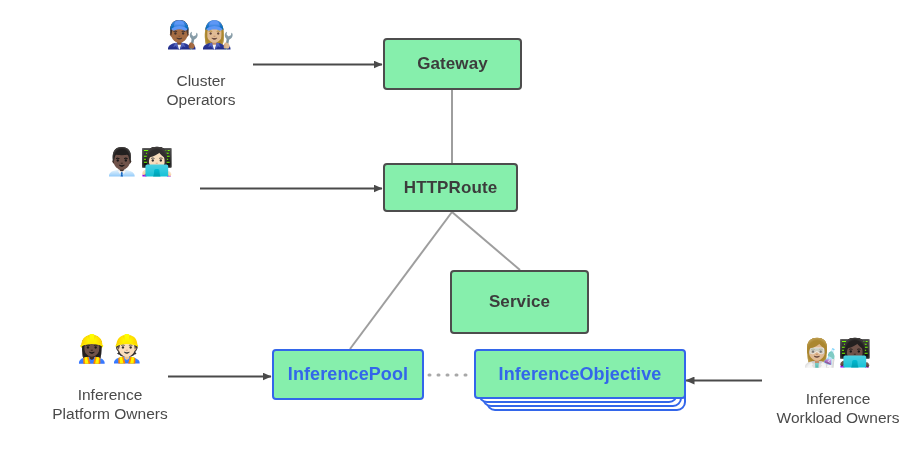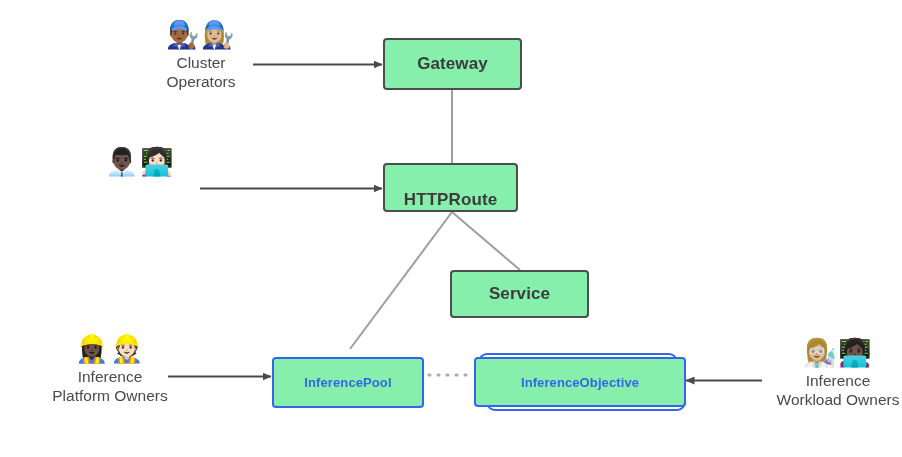--- a/index.html
+++ b/index.html
@@ -37,22 +37,21 @@
     letter-spacing: 0.1px;
   }
   .node.gray {
     border: 2.2px solid #4d4d4d;
     color: #3c3c3c;
     font-size: 17px;
   }
   .node.blue {
     border: 2.4px solid #3366ea;
     color: #3366ea;
-    font-size: 13px;
-    margin-top: 8px;
+    font-size: 18px;
   }
   .stack-layer {
     position: absolute;
     box-sizing: border-box;
     background: #ffffff;
     border: 2.4px solid #3366ea;
     border-radius: 9px;
   }
   .actor {
     position: absolute;
@@ -62,21 +61,21 @@
     width: 210px;
     text-align: center;
   }
   .actor-emojis {
     font-size: 27px;
     line-height: 30px;
     letter-spacing: 1px;
     white-space: nowrap;
   }
   .actor-label {
-    margin-top: 3px;
+    margin-top: 21px;
     font-size: 15.5px;
     line-height: 19px;
     color: #4a4a4a;
     font-weight: normal;
     white-space: pre-line;
   }
 </style>
 </head>
 <body>
 
@@ -106,25 +105,25 @@
 
     <line x1="168" y1="376.5" x2="271" y2="376.5" stroke="#4a4a4a" stroke-width="2.1" marker-end="url(#arrowRight)"></line>
 
     <line x1="762" y1="380.5" x2="686" y2="380.5" stroke="#4a4a4a" stroke-width="2.1" marker-end="url(#arrowLeftHead)"></line>
   </svg>
 
   <div class="node gray" style="left:383px; top:38px; width:139px; height:52px;">
     <span>Gateway</span>
   </div>
 
-  <div class="node gray" style="left:383px; top:163px; width:135px; height:49px;align-items:flex-end;">
+  <div class="node gray" style="left:383px; top:163px; width:135px; height:49px;">
     <span>HTTPRoute</span>
   </div>
 
-  <div class="node gray" style="left:450px; top:270px; width:139px; height:48px;">
+  <div class="node gray" style="left:450px; top:270px; width:139px; height:64px;">
     <span>Service</span>
   </div>
 
   <div class="node blue" style="left:272px; top:349px; width:152px; height:51px;">
     <span>InferencePool</span>
   </div>
 
   <div style="position:absolute; left:474px; top:349px; width:224px; height:64px;">
     <div class="stack-layer" style="left:12px; top:12px; width:200px; height:50px;"></div>
     <div class="stack-layer" style="left:8px; top:8px; width:200px; height:50px;"></div>

